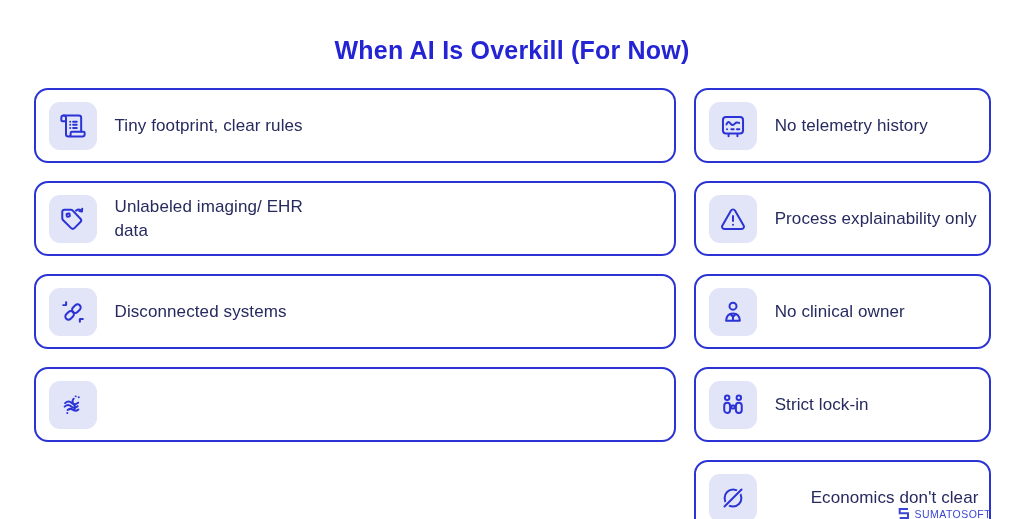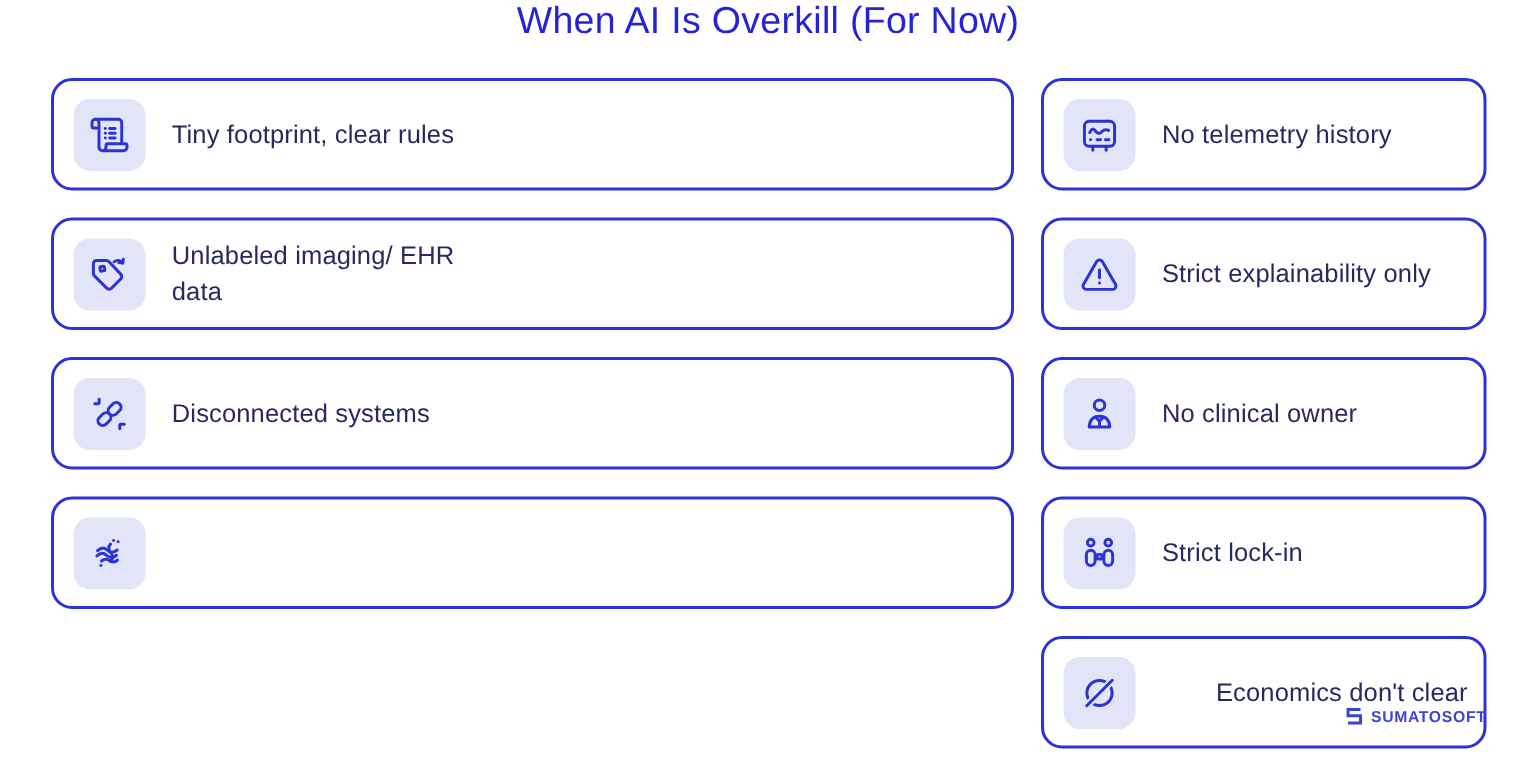--- a/index.html
+++ b/index.html
@@ -7,36 +7,36 @@
     --titleColor:#2424d4;
     --tileBg:#e2e4f8;
     --textColor:#262a5e;
     --logoColor:#3a46d2;
     --pageBg:#ffffff;
   }
   *{margin:0;padding:0;box-sizing:border-box;}
   html,body{width:1024px;height:519px;background:var(--pageBg);overflow:hidden;
     font-family:"Liberation Sans",sans-serif;}
   .stage{position:relative;width:1024px;height:519px;}
-  .title{text-align:center;font-size:25px;font-weight:normal;
+  .title{margin-top:36px;text-align:center;font-size:25px;font-weight:bold;
     color:var(--titleColor);letter-spacing:.2px;}
   .grid{width:957px;margin:23px auto 0;display:grid;
     grid-template-columns:repeat(1,1fr);column-gap:18px;row-gap:18px;}
   .card{height:75px;background:#fff;border:2px solid var(--accent);
     border-radius:14px;display:flex;align-items:center;padding:0 10px 0 13px;}
   .card.center{grid-column:2;gap:36px;}
   .tile{width:48px;height:48px;flex:0 0 48px;background:var(--tileBg);
     border-radius:11px;display:flex;align-items:center;justify-content:center;
     color:var(--accent);}
   .tile svg{display:block;}
   .label{margin-left:18px;font-size:17px;line-height:1.38;color:var(--textColor);
     max-width:208px;letter-spacing:.1px;}
   .logo{position:absolute;right:33px;top:471px;display:flex;align-items:center;
     gap:5px;color:var(--logoColor);}
-  .logo-text{font-size:10.5px;font-weight:bold;letter-spacing:.45px;}
+  .logo-text{font-size:10.5px;font-weight:normal;letter-spacing:.45px;}
   svg.icn{fill:none;stroke:currentColor;stroke-width:1.7;
     stroke-linecap:round;stroke-linejoin:round;}
 </style>
 </head>
 <body>
 
 <div class="stage">
 
   <h1 class="title">When AI Is Overkill (For Now)</h1>
 
@@ -86,21 +86,21 @@
     </div>
 
     <div class="card">
       <div class="tile">
         <svg class="icn" width="28" height="28" viewBox="0 0 24 24">
           <path d="m21.2 17.7-7.5-13a2 2 0 0 0-3.4 0l-7.5 13A1.9 1.9 0 0 0 4.5 20.5h15a1.9 1.9 0 0 0 1.7-2.8Z"></path>
           <path d="M12 9.4v4.4"></path>
             <path d="M12 16.9h.01"></path>
         </svg>
       </div>
-      <div class="label">Strict explainability only</div>
+      <div class="label">Process explainability only</div>
     </div>
 
 
     <div class="card">
       <div class="tile">
         <svg class="icn" width="28" height="28" viewBox="0 0 24 24">
           <rect x="6.4" y="10.8" width="5.4" height="8.2" rx="2.7" transform="rotate(45 9.1 14.9)"></rect>
           <rect x="12.2" y="5" width="5.4" height="8.2" rx="2.7" transform="rotate(45 14.9 9.1)"></rect>
           <path d="M6.1 3.6v2.1"></path>
             <path d="M3.6 6.1h2.1"></path>

